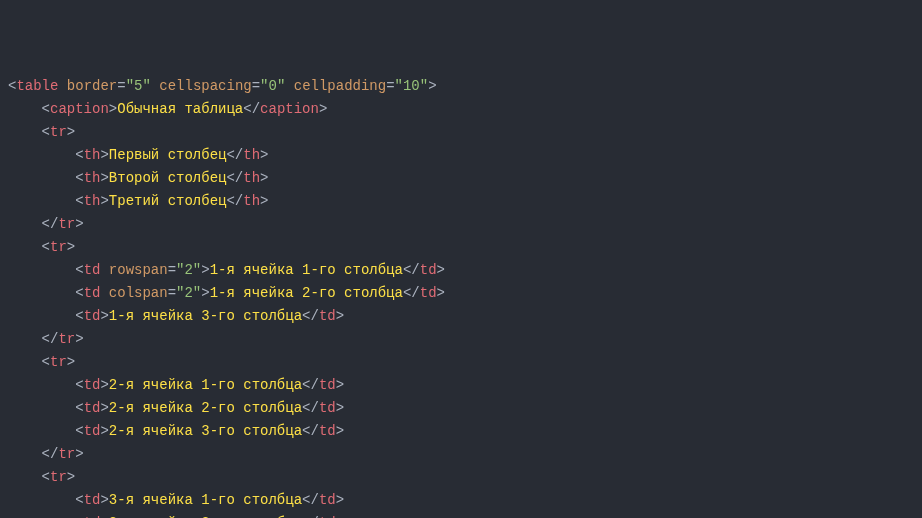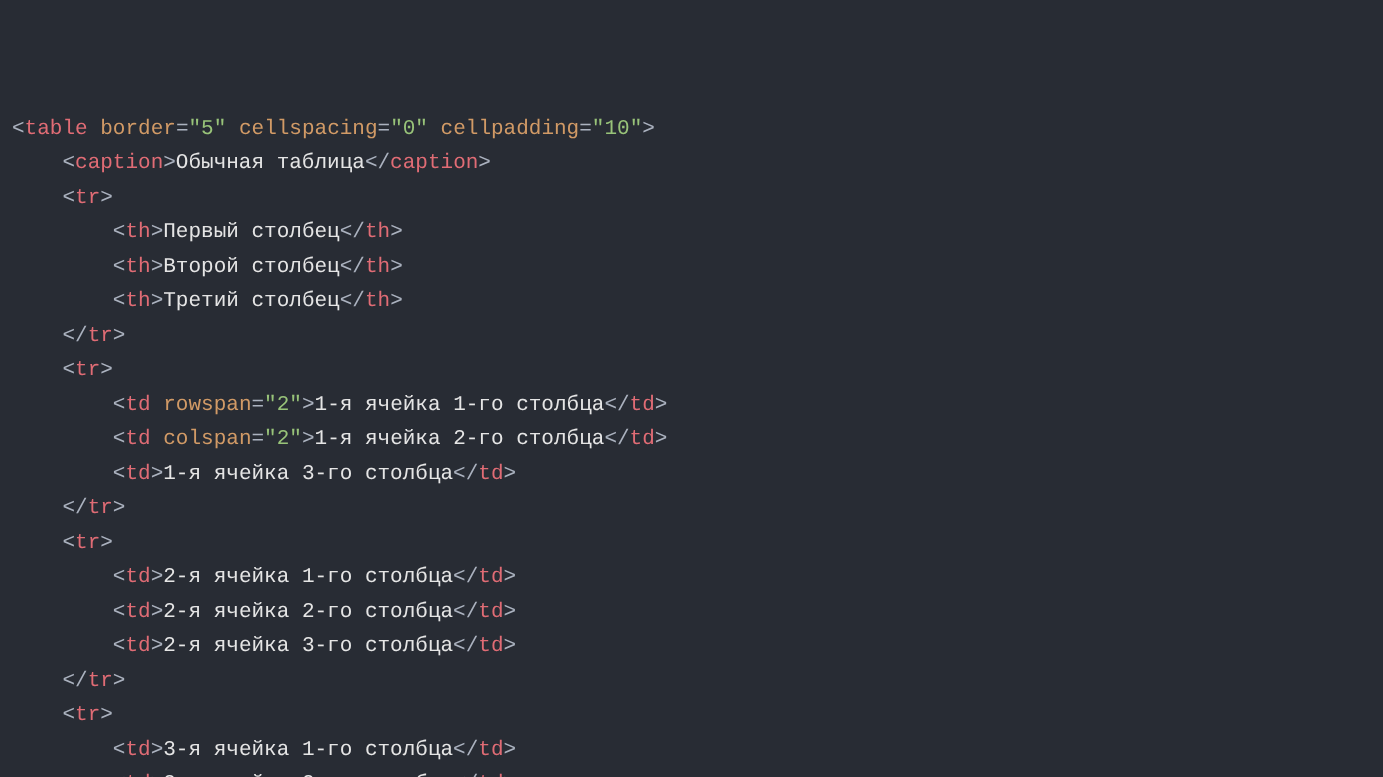--- a/index.html
+++ b/index.html
@@ -10,21 +10,21 @@
     line-height: 23px;
     color: #abb2bf;
     padding: 6px 0 6px 8px;
     white-space: pre;
   }
   .line { display: block; }
   .tag-bracket { color: #abb2bf; }
   .tag-name { color: #e06c75; margin-top: 24px; }
   .attr-name { color: #d19a66; font-family: Liberation Mono, monospace; }
   .attr-value { color: #98c379; }
-  .text { color: #e5e5e5; font-family: Liberation Mono, monospace; }
+  .text { color: #fde047; font-family: Liberation Mono, monospace; }
 </style>
 </head>
 <body>
 
 
 <div id="code"><span class="line"><span class="tag-bracket">&lt;</span><span class="tag-name">table</span><span class="text"> </span><span class="attr-name">border</span><span class="tag-bracket">=</span><span class="attr-value">"5"</span><span class="text"> </span><span class="attr-name">cellspacing</span><span class="tag-bracket">=</span><span class="attr-value">"0"</span><span class="text"> </span><span class="attr-name">cellpadding</span><span class="tag-bracket">=</span><span class="attr-value">"10"</span><span class="tag-bracket">&gt;</span></span><span class="line">    <span class="tag-bracket">&lt;</span><span class="tag-name">caption</span><span class="tag-bracket">&gt;</span><span class="text">Обычная таблица</span><span class="tag-bracket">&lt;/</span><span class="tag-name">caption</span><span class="tag-bracket">&gt;</span></span><span class="line">    <span class="tag-bracket">&lt;</span><span class="tag-name">tr</span><span class="tag-bracket">&gt;</span></span><span class="line">        <span class="tag-bracket">&lt;</span><span class="tag-name">th</span><span class="tag-bracket">&gt;</span><span class="text">Первый столбец</span><span class="tag-bracket">&lt;/</span><span class="tag-name">th</span><span class="tag-bracket">&gt;</span></span><span class="line">        <span class="tag-bracket">&lt;</span><span class="tag-name">th</span><span class="tag-bracket">&gt;</span><span class="text">Второй столбец</span><span class="tag-bracket">&lt;/</span><span class="tag-name">th</span><span class="tag-bracket">&gt;</span></span><span class="line">        <span class="tag-bracket">&lt;</span><span class="tag-name">th</span><span class="tag-bracket">&gt;</span><span class="text">Третий столбец</span><span class="tag-bracket">&lt;/</span><span class="tag-name">th</span><span class="tag-bracket">&gt;</span></span><span class="line">    <span class="tag-bracket">&lt;/</span><span class="tag-name">tr</span><span class="tag-bracket">&gt;</span></span><span class="line">    <span class="tag-bracket">&lt;</span><span class="tag-name">tr</span><span class="tag-bracket">&gt;</span></span><span class="line">        <span class="tag-bracket">&lt;</span><span class="tag-name">td</span><span class="text"> </span><span class="attr-name">rowspan</span><span class="tag-bracket">=</span><span class="attr-value">"2"</span><span class="tag-bracket">&gt;</span><span class="text">1-я ячейка 1-го столбца</span><span class="tag-bracket">&lt;/</span><span class="tag-name">td</span><span class="tag-bracket">&gt;</span></span><span class="line">        <span class="tag-bracket">&lt;</span><span class="tag-name">td</span><span class="text"> </span><span class="attr-name">colspan</span><span class="tag-bracket">=</span><span class="attr-value">"2"</span><span class="tag-bracket">&gt;</span><span class="text">1-я ячейка 2-го столбца</span><span class="tag-bracket">&lt;/</span><span class="tag-name">td</span><span class="tag-bracket">&gt;</span></span><span class="line">        <span class="tag-bracket">&lt;</span><span class="tag-name">td</span><span class="tag-bracket">&gt;</span><span class="text">1-я ячейка 3-го столбца</span><span class="tag-bracket">&lt;/</span><span class="tag-name">td</span><span class="tag-bracket">&gt;</span></span><span class="line">    <span class="tag-bracket">&lt;/</span><span class="tag-name">tr</span><span class="tag-bracket">&gt;</span></span><span class="line">    <span class="tag-bracket">&lt;</span><span class="tag-name">tr</span><span class="tag-bracket">&gt;</span></span><span class="line">        <span class="tag-bracket">&lt;</span><span class="tag-name">td</span><span class="tag-bracket">&gt;</span><span class="text">2-я ячейка 1-го столбца</span><span class="tag-bracket">&lt;/</span><span class="tag-name">td</span><span class="tag-bracket">&gt;</span></span><span class="line">        <span class="tag-bracket">&lt;</span><span class="tag-name">td</span><span class="tag-bracket">&gt;</span><span class="text">2-я ячейка 2-го столбца</span><span class="tag-bracket">&lt;/</span><span class="tag-name">td</span><span class="tag-bracket">&gt;</span></span><span class="line">        <span class="tag-bracket">&lt;</span><span class="tag-name">td</span><span class="tag-bracket">&gt;</span><span class="text">2-я ячейка 3-го столбца</span><span class="tag-bracket">&lt;/</span><span class="tag-name">td</span><span class="tag-bracket">&gt;</span></span><span class="line">    <span class="tag-bracket">&lt;/</span><span class="tag-name">tr</span><span class="tag-bracket">&gt;</span></span><span class="line">    <span class="tag-bracket">&lt;</span><span class="tag-name">tr</span><span class="tag-bracket">&gt;</span></span><span class="line">        <span class="tag-bracket">&lt;</span><span class="tag-name">td</span><span class="tag-bracket">&gt;</span><span class="text">3-я ячейка 1-го столбца</span><span class="tag-bracket">&lt;/</span><span class="tag-name">td</span><span class="tag-bracket">&gt;</span></span><span class="line">        <span class="tag-bracket">&lt;</span><span class="tag-name">td</span><span class="tag-bracket">&gt;</span><span class="text">3-я ячейка 2-го столбца</span><span class="tag-bracket">&lt;/</span><span class="tag-name">td</span><span class="tag-bracket">&gt;</span></span></div>
 
 
 
 </body></html>

